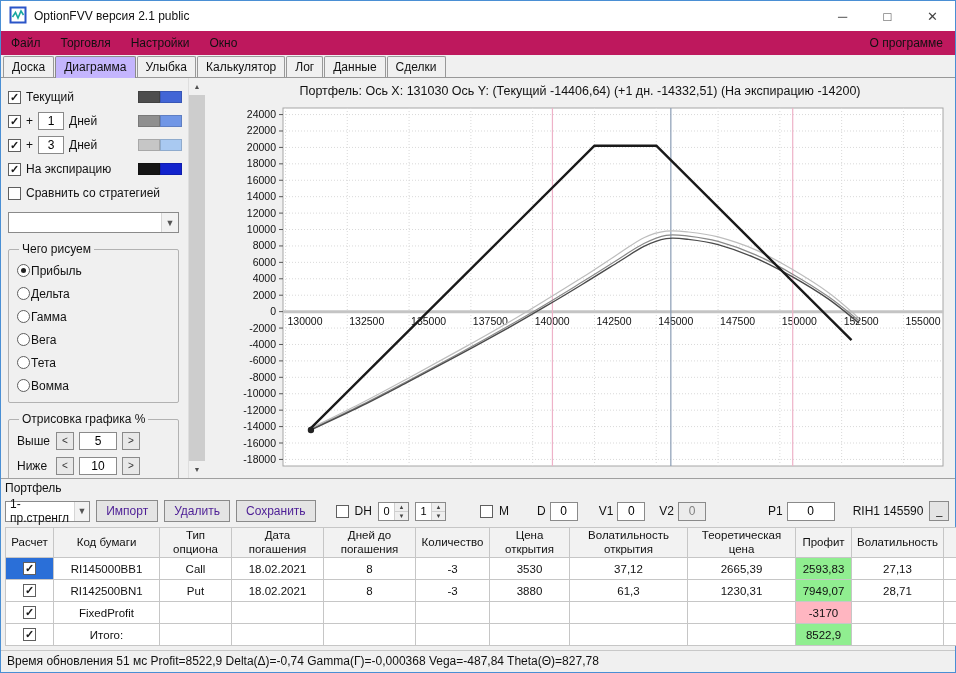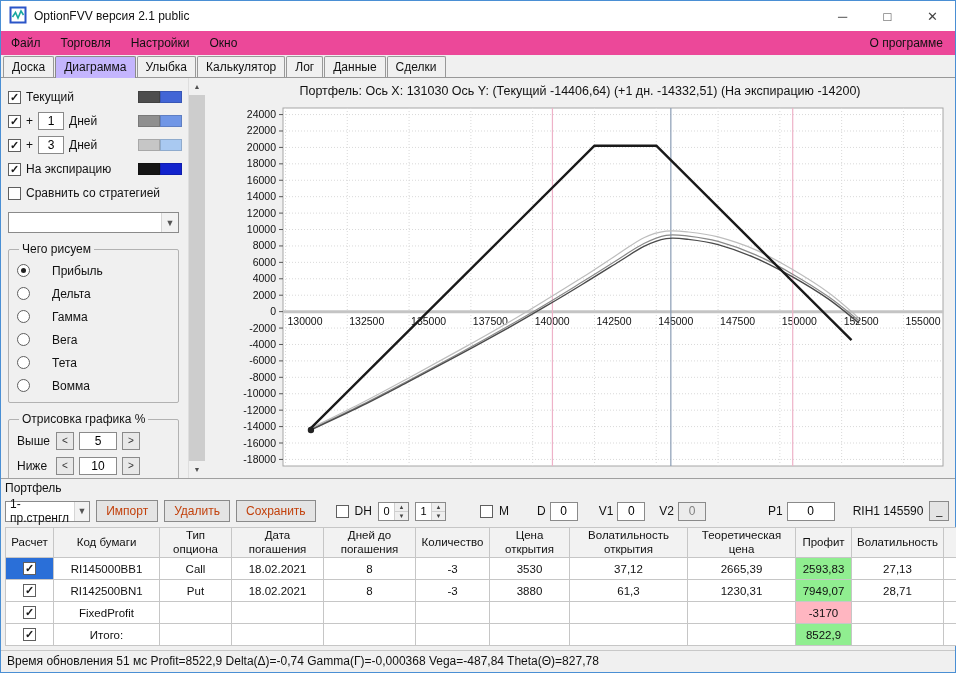--- a/index.html
+++ b/index.html
@@ -4,21 +4,21 @@
 <style>
 *{box-sizing:border-box;margin:0;padding:0}
 html,body{width:956px;height:673px;overflow:hidden}
 body{font-family:"Liberation Sans",sans-serif;background:#dcdcdc;color:#111}
 .window{width:956px;height:673px;border:1px solid #4a8fd4;background:#f0f0f0;display:flex;flex-direction:column}
 
 .titlebar{height:30px;flex:none;background:#fff;display:flex;align-items:center;padding-left:8px;gap:7px;font-size:12px}
 .win-btns{margin-left:auto;display:flex;align-self:stretch}
 .win-btn{width:45px;display:flex;align-items:center;justify-content:center;font-size:13px;color:#444;cursor:default}
 
-.menubar{height:24px;flex:none;display:flex;align-items:stretch;background:#ec4899;font-size:12px}
+.menubar{height:24px;flex:none;display:flex;align-items:stretch;background:#be185d;font-size:12px}
 .menu-items{display:flex}
 .menu-item{display:flex;align-items:center;padding:0 10px;cursor:default}
 .menu-item.about{margin-left:auto;padding-right:12px}
 
 .tabstrip{height:23px;flex:none;display:flex;align-items:flex-end;background:#f0f0f0;padding:0 2px;border-bottom:1px solid #989898}
 .tab{font-size:12px;padding:3px 8px;background:#f0f0f0;border:1px solid #989898;border-bottom:none;border-radius:2px 2px 0 0;margin-right:1px;cursor:default;white-space:nowrap}
 .tab.active{background:#c4b5fd;margin-bottom:-1px;padding-bottom:4px;border-color:#8a8a8a;z-index:2}
 
 .main{flex:1;display:flex;min-height:0;background:#f0f0f0}
 .left-panel{width:204px;flex:none;display:flex}
@@ -28,39 +28,39 @@
 .num-input{width:26px;height:18px;border:1px solid #8a8a8a;text-align:center;font:12px "Liberation Sans",sans-serif;background:#fff}
 .num-input.wide{width:38px}
 .swatches{margin-left:auto;display:flex;margin-right:3px}
 .swatch{width:22px;height:12px;display:inline-block;border:1px solid rgba(0,0,0,.15)}
 .cb{width:13px;height:13px;border:1px solid #5f5f5f;background:#fff;display:inline-flex;align-items:center;justify-content:center;font-size:11px;font-weight:bold;color:#1a1a1a;flex:none;line-height:1}
 .combo{height:21px;background:#fff;border:1px solid #8a8a8a;display:flex;align-items:center;padding-left:4px;font-size:12px}
 .combo.strategy{margin:7px 6px 2px 0}
 .combo .combo-arrow{margin-left:auto;align-self:stretch;width:17px;display:flex;align-items:center;justify-content:center;color:#555;font-size:9px;background:#f2f2f2;border-left:1px solid #d6d6d6}
 .groupbox{border:1px solid #b2b2b2;margin:9px 6px 0 0;padding:2px 8px 4px;border-radius:2px;background:#f0f0f0}
 .groupbox legend{font-size:12px;padding:0 3px;margin-left:2px}
-.radio-row{display:flex;align-items:center;gap:22px;height:21px;margin:2px 0}
+.radio-row{display:flex;align-items:center;gap:1px;height:21px;margin:2px 0}
 .radio{width:13px;height:13px;border:1px solid #5f5f5f;border-radius:50%;background:#fff;position:relative;flex:none}
 .radio.sel::after{content:"";position:absolute;left:3px;top:3px;right:3px;bottom:3px;border-radius:50%;background:#222}
 .spin-row{display:flex;align-items:center;gap:5px;height:25px}
 .spin-row .lp-label{width:34px}
 .tiny-btn{width:18px;height:18px;border:1px solid #8a8a8a;background:#e8e8e8;font:10px "Liberation Sans",sans-serif;color:#333;line-height:1}
 .v-scrollbar{width:17px;flex:none;background:#f0f0f0;border-left:1px solid #dedede;display:flex;flex-direction:column}
 .sb-arrow{height:17px;flex:none;display:flex;align-items:center;justify-content:center;font-size:7px;color:#505050}
 .sb-thumb{flex:1;background:#cdcdcd}
 
 .chart-area{flex:1;display:flex;flex-direction:column;padding:2px 2px 0;min-width:0}
 .chart-title{height:22px;line-height:22px;text-align:center;font-size:12.5px;white-space:nowrap;overflow:hidden}
 #chart-svg{display:block;margin:0 auto}
 #chart-svg text{font-family:"Liberation Sans",sans-serif}
 
 .bottom-panel{height:172px;flex:none;border-top:1px solid #a0a0a0;background:#f0f0f0;padding:2px 0 0 4px}
 .panel-label{font-size:12px;height:16px}
 .controls-row{display:flex;align-items:center;height:28px;gap:6px;font-size:12px;padding-right:6px}
-.btn{height:22px;padding:0 9px;border:1px solid #8a8a8a;background:#e4e4e4;font:12px "Liberation Sans",sans-serif;color:#c2410c}
+.btn{height:22px;padding:0 9px;border:1px solid #8a8a8a;background:#e4e4e4;font:12px "Liberation Sans",sans-serif;color:#4c1d95}
 .spin{display:flex;align-items:stretch;height:19px;border:1px solid #8a8a8a;background:#fff}
 .spin input{width:15px;border:none;text-align:center;font:11px "Liberation Sans",sans-serif;outline:none}
 .spin .arrows{width:14px;display:flex;flex-direction:column;border-left:1px solid #cfcfcf}
 .spin .arrows div{flex:1;display:flex;align-items:center;justify-content:center;font-size:6px;color:#444;background:#efefef}
 .spin .arrows div:first-child{border-bottom:1px solid #cfcfcf}
 .fieldbox{width:28px;height:19px;border:1px solid #8a8a8a;background:#fff;text-align:center;font:12px "Liberation Sans",sans-serif}
 .fieldbox.dim{background:#ececec;color:#808080}
 .fieldbox.p1{width:48px}
 .field-group{display:flex;align-items:center;gap:4px}
 .instrument{font-size:12px;margin-left:12px;white-space:nowrap}

